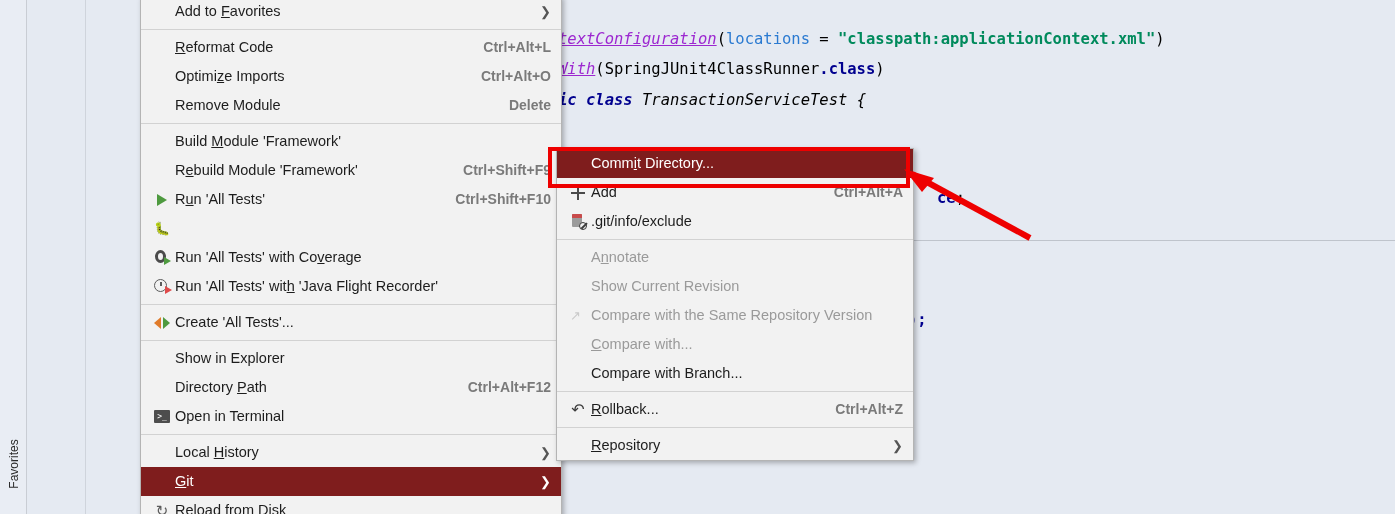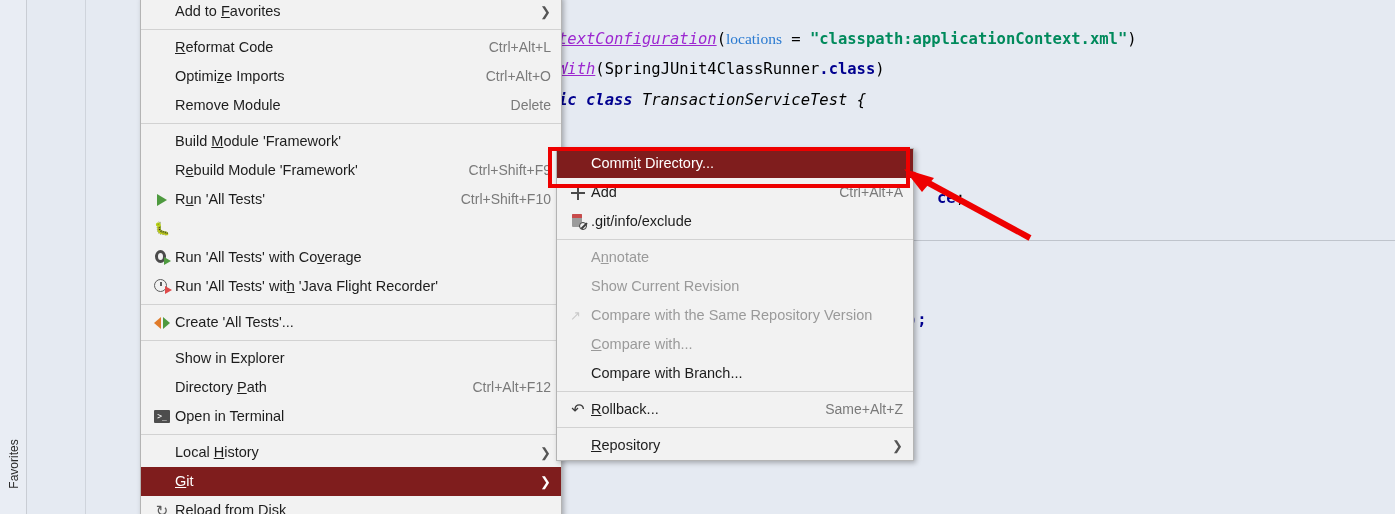--- a/index.html
+++ b/index.html
@@ -20,42 +20,42 @@
   #editor-hline{position:absolute;left:910px;top:240px;width:485px;height:1px;background:#bfc4cc;}
   #gutter-right-line{position:absolute;left:556px;top:0;width:1px;height:514px;background:#cfd4dc;}
 
   .code{
     position:absolute;white-space:pre;
     font-family:"DejaVu Sans Mono","Liberation Mono",monospace;
     font-size:15.5px;color:#000;
   }
   .kw{color:#00008f;font-weight:bold;}
   .anno{color:#9c27d0;font-style:italic;text-decoration:underline;}
-  .param{color:#2a7ad1;font-family:Liberation Serif, serif;}
+  .param{color:#2a7ad1;}
   .str{color:#008a5c;font-weight:bold;}
   .punc{color:#000;}
 
   
   .menu{
     position:absolute;background:#f2f2f2;
     border:1px solid #b4b4b4;
     box-shadow:2px 2px 5px rgba(0,0,0,.28);
     font-size:14.5px;color:#1d1d1d;
     padding:0;
   }
   #main-menu{left:140px;top:-4px;width:420px;}
   #sub-menu{left:556px;top:148px;width:356px;}
 
   .mi{
     position:relative;height:29px;line-height:29px;display:flex;align-items:center;
     padding:0 10px 0 8px;cursor:default;
   }
   .mi .ic{width:26px;min-width:26px;height:16px;display:flex;align-items:center;justify-content:center;}
   .mi .lbl{flex:1;white-space:nowrap;}
-  .mi .sc{color:#7a7a7a;font-size:14px;margin-left:22px;white-space:nowrap;}
+  .mi .sc{color:#7a7a7a;font-size:14px;margin-left:22px;white-space:nowrap;font-weight:bold;}
   .mi .arw{color:#555;font-size:13px;margin-left:14px;}
   .mi.disabled .lbl{color:#9a9a9a;}
   .mi.disabled .ic{opacity:.45;}
   .mi.sel{background:#7f1d1d;color:#fff;}
   .mi.sel .lbl,.mi.sel .arw{color:#fff;}
   .sep{height:1px;background:#d2d2d2;margin:3px 0;}
   u{text-decoration:underline;}
 
   
   .tri{width:0;height:0;border-left:10px solid #4e9a3f;border-top:6px solid transparent;border-bottom:6px solid transparent;}
@@ -261,21 +261,21 @@
     <div class="mi">
       <span class="ic"></span>
       <span class="lbl">Compare with Branch...</span>
     </div>
     <div class="sep"></div>
     <div class="mi">
       <span class="ic">
         <span class="undo">↶</span>
       </span>
       <span class="lbl"><u>R</u>ollback...</span>
-      <span class="sc">Same+Alt+Z</span>
+      <span class="sc">Ctrl+Alt+Z</span>
     </div>
     <div class="sep"></div>
     <div class="mi">
       <span class="ic"></span>
       <span class="lbl"><u>R</u>epository</span>
       <span class="arw">❯</span>
     </div>
   </div>
 
 <div id="redbox"></div>

